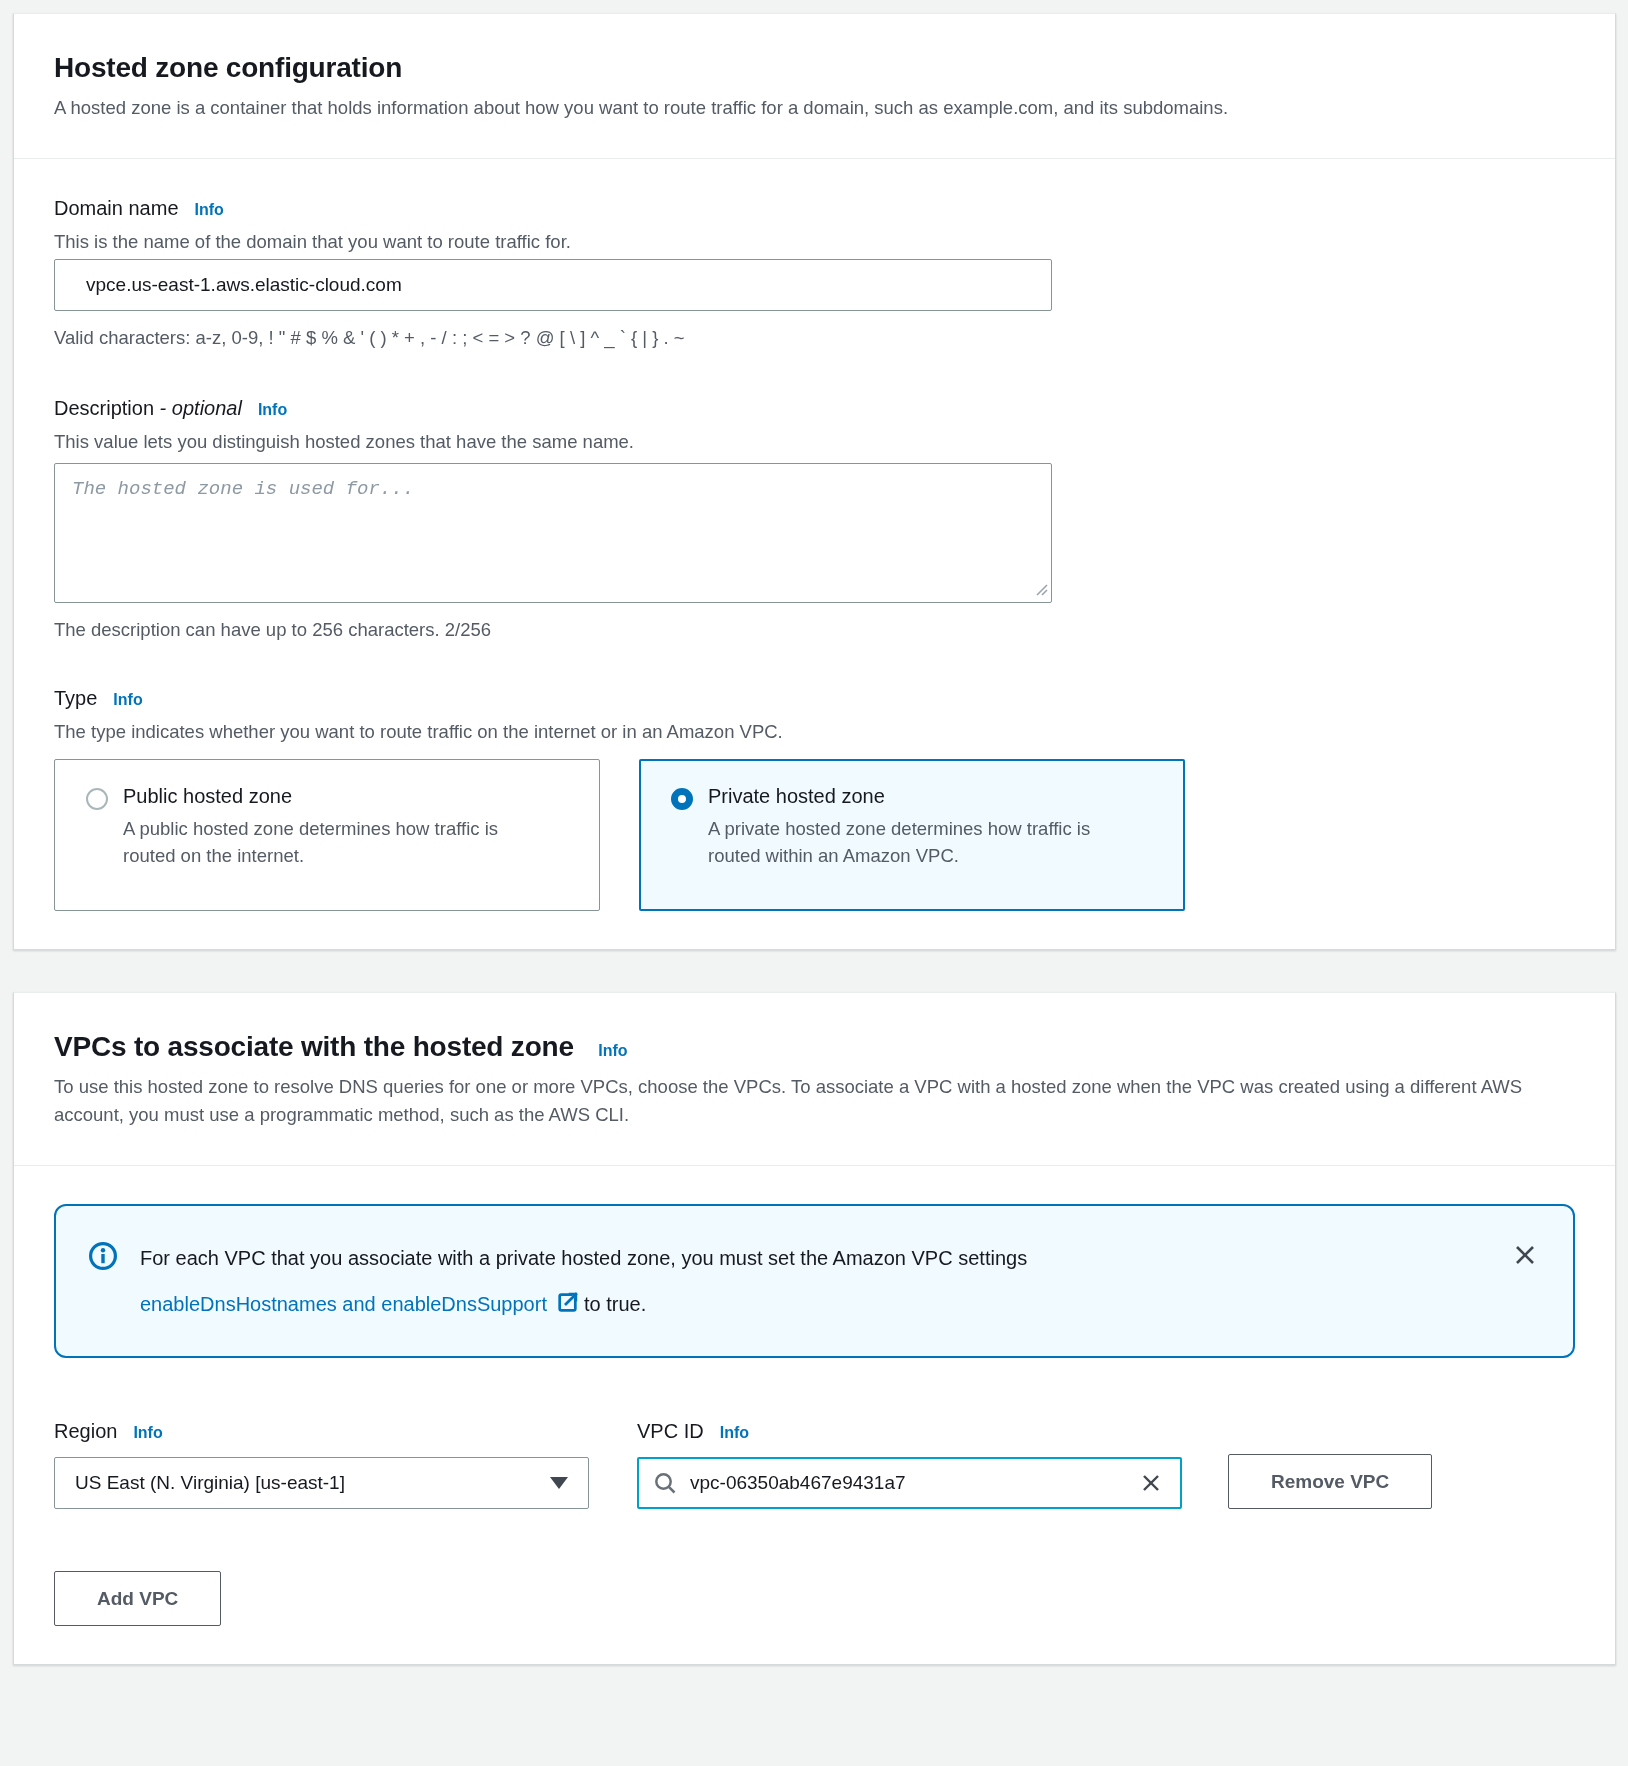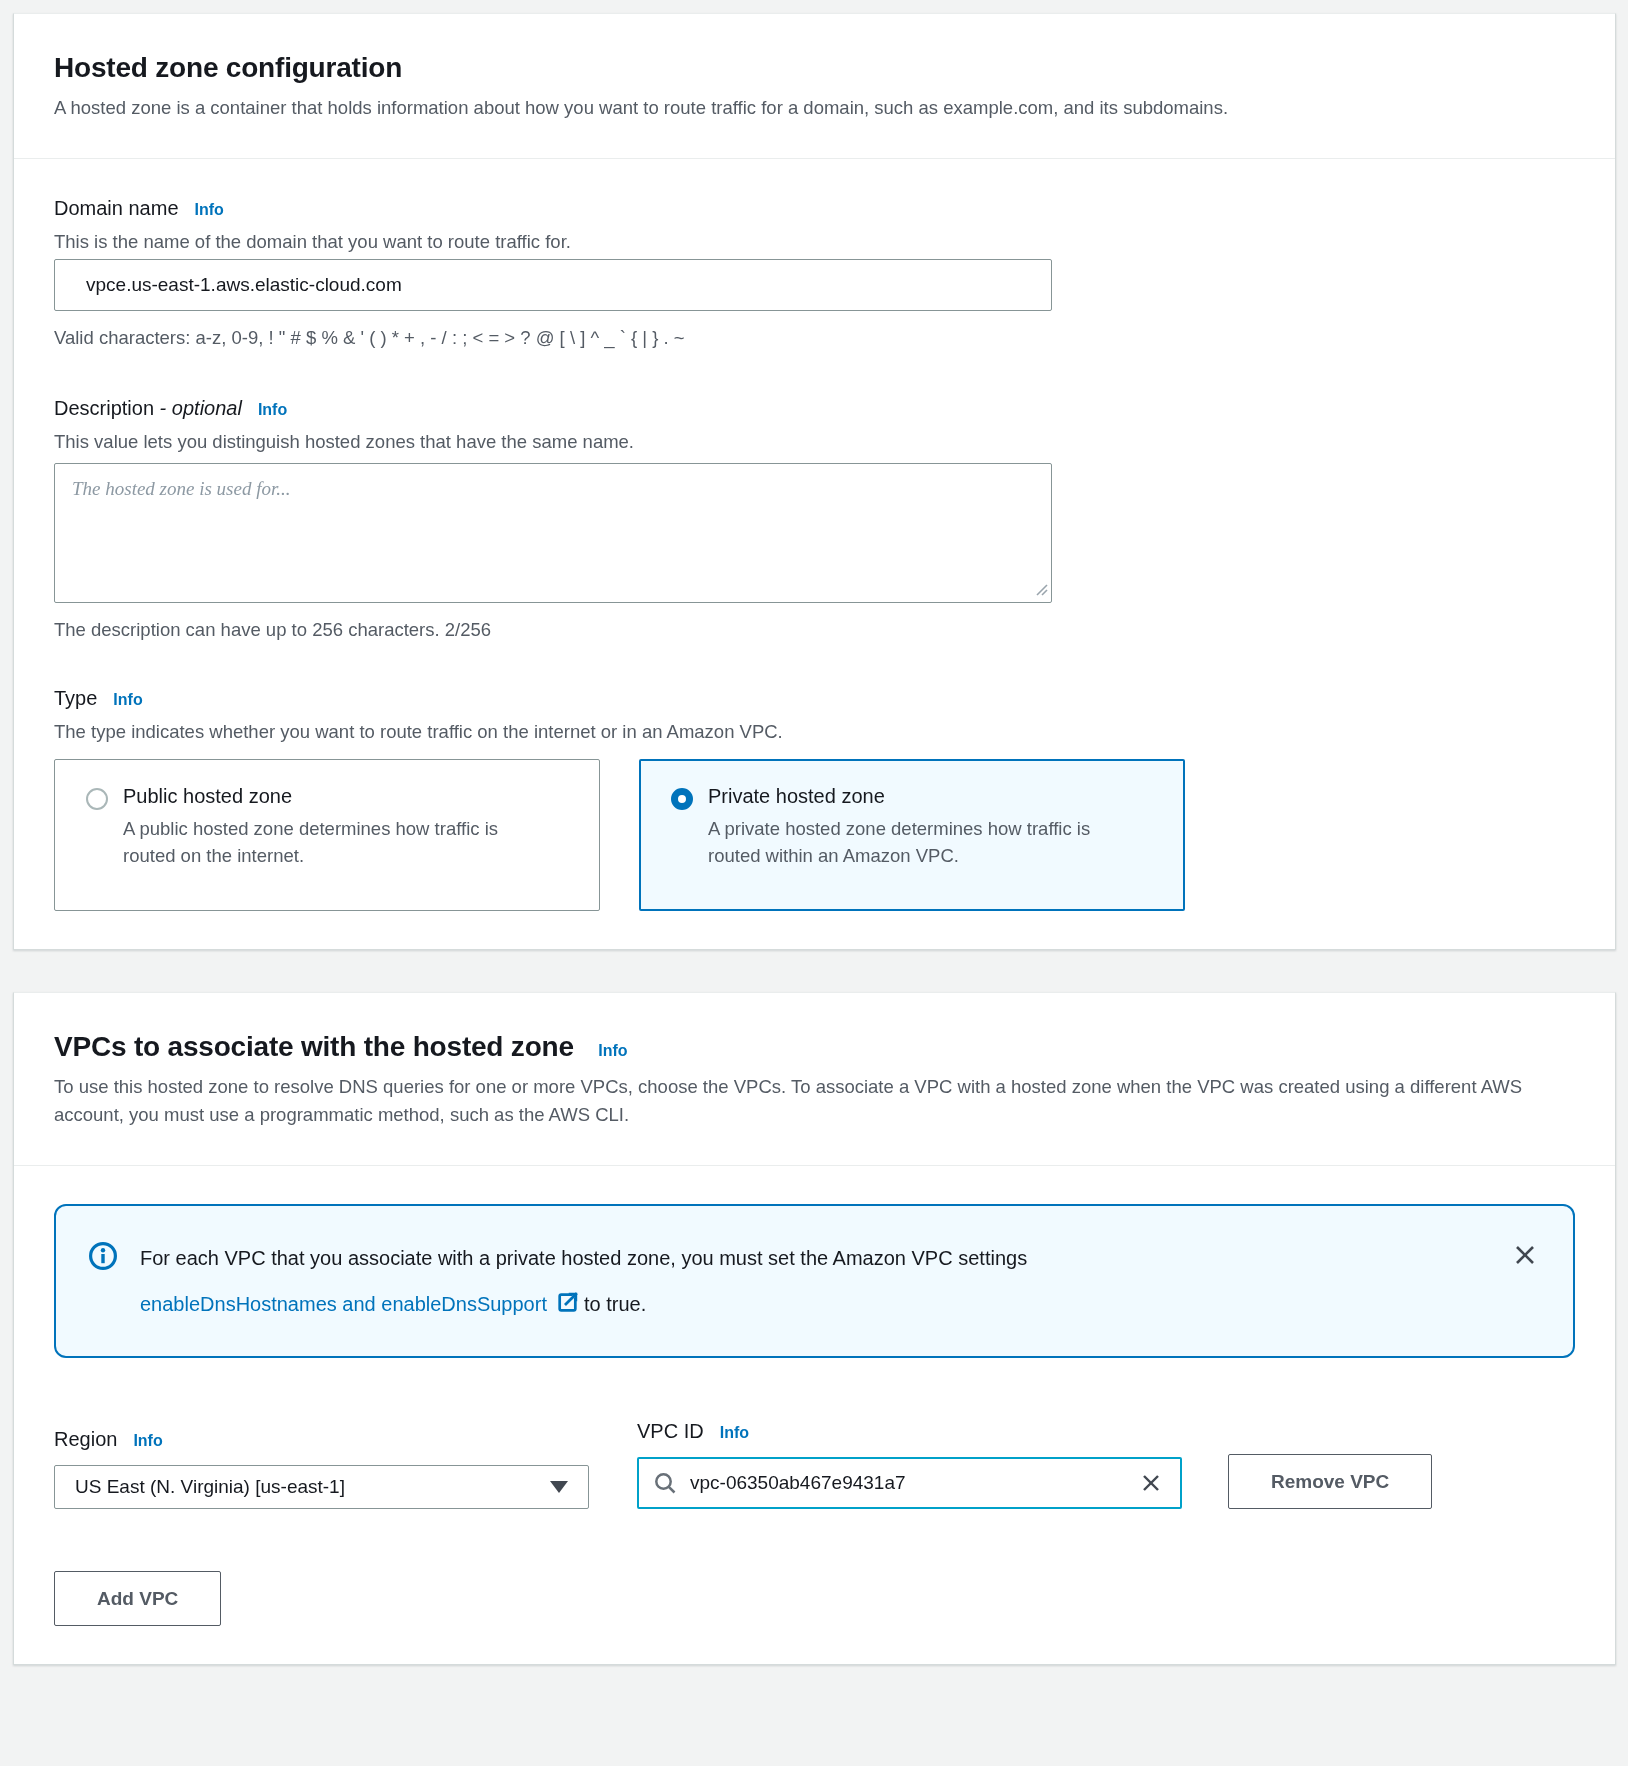--- a/index.html
+++ b/index.html
@@ -38,21 +38,21 @@
     font-family:"Liberation Sans", sans-serif;
     font-size:19px; color:#16191f; padding:0 31px; background:#fff; outline:none;
   }
   .constraint { font-size:18.5px; color:#545b64; margin-top:16px; }
 
   .field-description { margin-top:48px; }
   .textarea-wrap { position:relative; display:inline-block; margin-top:8px; }
   .desc-textarea {
     width:998px; height:140px;
     border:1px solid #879596; border-radius:2px;
-    font-family:Liberation Serif, serif;
+    font-family:Liberation Mono, monospace;
     font-size:19px; color:#000000; padding:14px 17px; resize:none; outline:none; display:block;
   }
   .desc-textarea::placeholder { color:#8d99a3; font-style:italic; }
   .resize-grip { position:absolute; right:4px; bottom:7px; pointer-events:none; }
   .counter { font-size:18.5px; color:#545b64; margin-top:12px; }
 
   .field-type { margin-top:46px; }
   .tiles { display:flex; gap:39px; margin-top:14px; }
   .tile {
     width:546px; height:152px;
@@ -74,21 +74,21 @@
   .alert-icon { flex:0 0 auto; margin-top:6px; }
   .alert-text { margin-left:22px; font-size:20px; line-height:46px; color:#16191f; }
   .alert-link { color:#0073bb; text-decoration:none; cursor:pointer; }
   .ext-icon { vertical-align:-4px; margin:0 4px 0 8px; }
   .alert-close { margin-left:auto; background:none; border:none; padding:4px; cursor:pointer; margin-top:2px; }
 
   .fields-row { display:flex; align-items:flex-end; margin-top:62px; }
   .col-region { width:535px; }
   .col-vpc { margin-left:48px; }
   .select-box {
-    margin-top:14px; width:535px; height:44px;
+    margin-top:14px; width:535px; height:52px;
     border:1px solid #879596; border-radius:2px; background:#fff;
     display:flex; align-items:center; justify-content:space-between;
     padding:0 20px; font-size:19px; cursor:pointer;
   }
   .caret-down { width:0; height:0; border-left:9px solid transparent; border-right:9px solid transparent; border-top:12px solid #414750; }
   .search-box {
     margin-top:14px; width:545px; height:52px;
     border:2px solid #00a1c9; border-radius:2px; background:#fff;
     display:flex; align-items:center; padding:0 14px 0 14px;
   }

